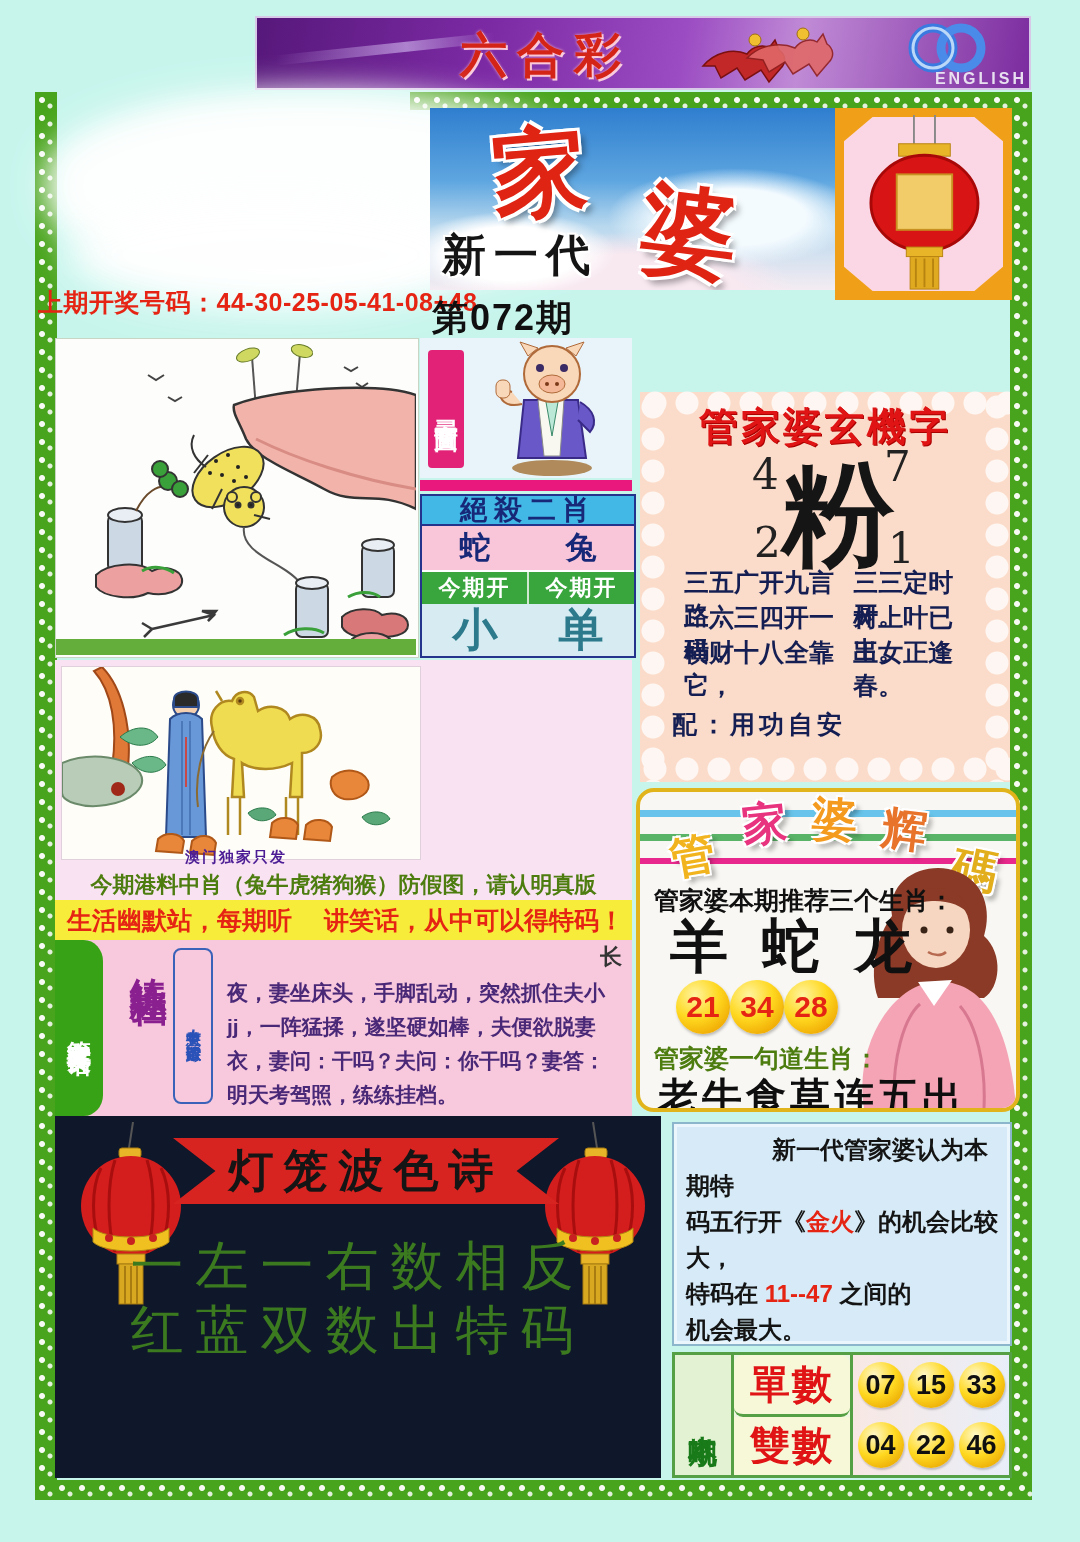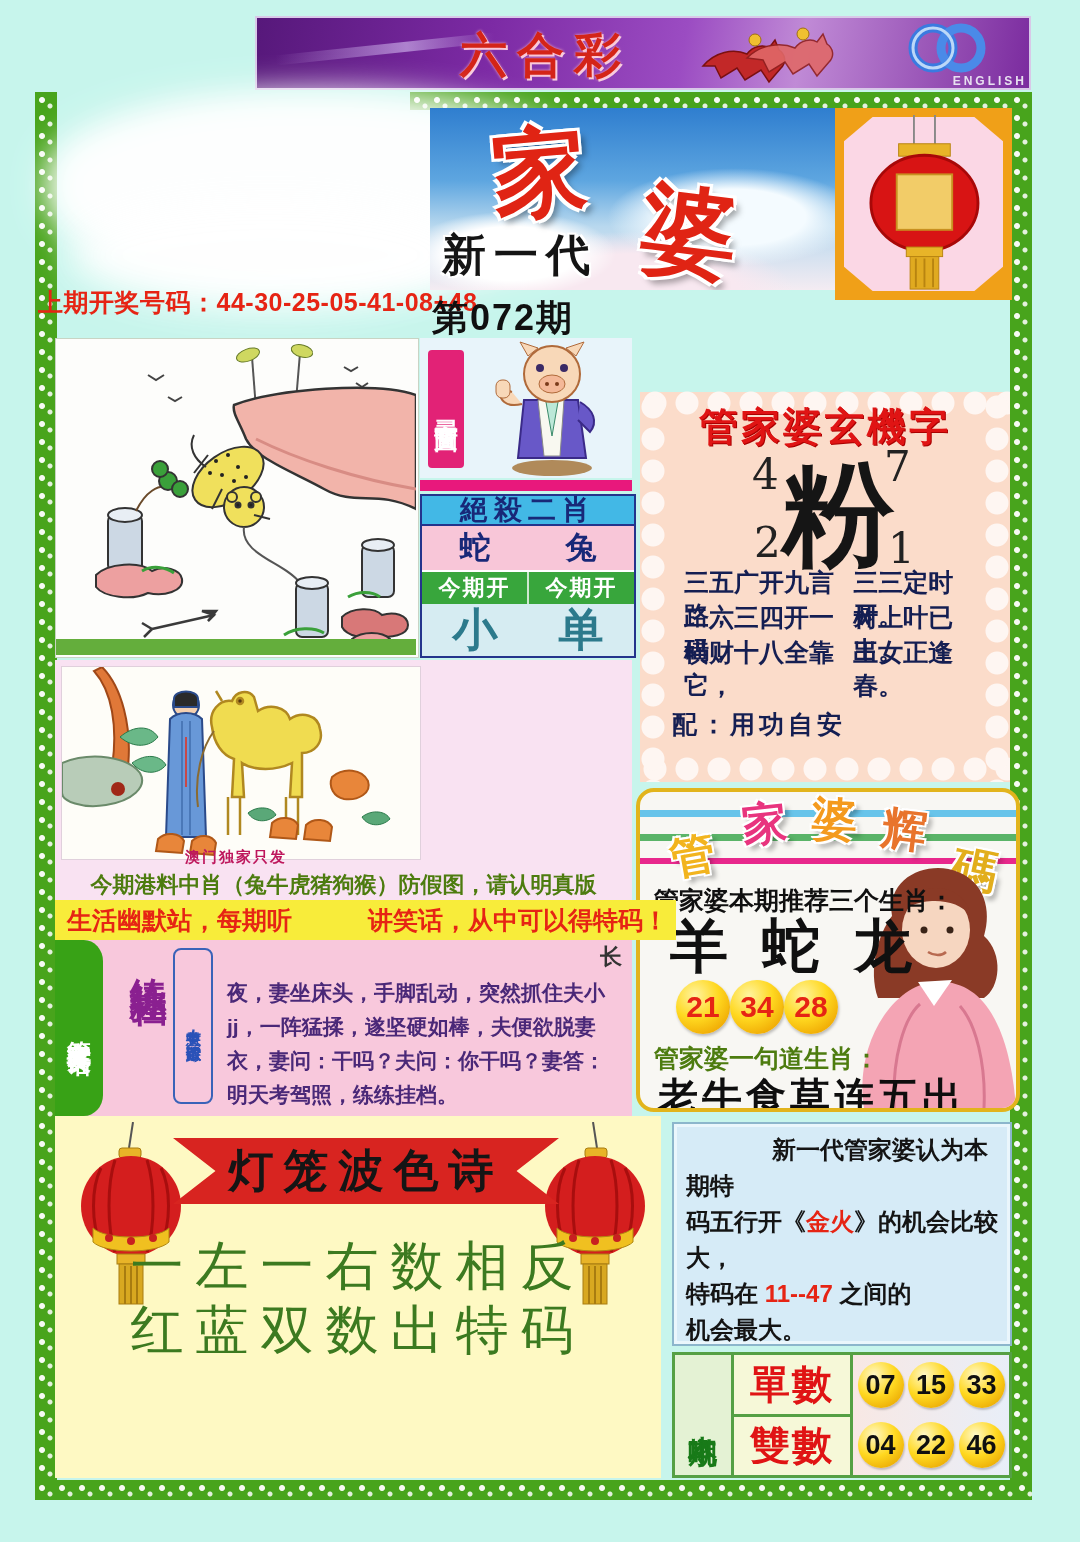--- a/index.html
+++ b/index.html
@@ -11,21 +11,21 @@
   
   .banner{left:255px;top:16px;width:776px;height:74px;
     background:linear-gradient(100deg,#56187a 0%,#7c2aa4 30%,#9b4cc2 55%,#c08ad6 70%,#7a2a9e 100%);
     box-shadow:0 0 0 2px #d8c8e8 inset;}
   .banner-title{position:absolute;left:205px;top:8px;font-size:47px;font-weight:bold;color:#d42418;
     text-shadow:0 0 3px #ffb0c0,2px 2px 0 #f8d0e0;letter-spacing:10px;}
   .banner-streak{position:absolute;left:20px;top:28px;width:220px;height:10px;
     background:linear-gradient(90deg,rgba(255,255,255,0) 0%,rgba(200,170,230,.7) 60%,rgba(255,255,255,0) 100%);transform:rotate(-6deg);}
   .horses{position:absolute;left:430px;top:2px;width:170px;height:70px;}
   .logo{position:absolute;left:630px;top:2px;width:130px;height:70px;}
-  .logo-text{position:absolute;right:4px;bottom:2px;color:#e8e0f0;font-size:12px;letter-spacing:3px;font-weight:bold;}
+  .logo-text{position:absolute;right:4px;bottom:2px;color:#e8e0f0;font-size:16px;letter-spacing:3px;font-weight:bold;}
 
   
   .frame{background:#48a41c;
     background-image:radial-gradient(circle at 7px 8px,rgba(255,255,255,.95) 2.5px,rgba(255,255,255,0) 3.5px),
                      radial-gradient(circle at 15px 14px,rgba(255,255,255,.85) 2px,rgba(255,255,255,0) 3px);
     background-size:20px 18px;}
   .frame-top{left:410px;top:92px;width:622px;height:18px;}
   .frame-left{left:35px;top:92px;width:22px;height:1406px;}
   .frame-right{left:1010px;top:92px;width:22px;height:1406px;}
   .frame-bottom{left:35px;top:1480px;width:997px;height:20px;}
@@ -105,38 +105,38 @@
   .tj-label{position:absolute;left:14px;top:92px;font-size:25px;font-weight:bold;color:#101010;}
   .tj-zodiacs{position:absolute;left:30px;top:116px;display:flex;gap:34px;font-size:58px;font-weight:bold;color:#101010;}
   .tj-nums{position:absolute;left:36px;top:188px;display:flex;}
   .tj-ball{width:54px;height:54px;border-radius:50%;display:flex;align-items:center;justify-content:center;
     background:radial-gradient(circle at 35% 28%,#fff4a0,#ffd820 45%,#eea400 85%);
     color:#e62414;font-size:30px;font-weight:bold;box-shadow:1px 2px 3px rgba(0,0,0,.25);}
   .tj-label2{position:absolute;left:14px;top:250px;font-size:25px;font-weight:bold;color:#4d7c0f;}
   .tj-line{position:absolute;left:18px;top:278px;font-size:40px;font-weight:bold;color:#0e0e0e;letter-spacing:4px;}
 
   
-  .joke-banner{left:55px;top:900px;width:621px;height:40px;background:#f8ec3a;display:flex;align-items:center;
+  .joke-banner{left:55px;top:900px;width:577px;height:40px;background:#f8ec3a;display:flex;align-items:center;
     font-size:25px;font-weight:bold;color:#e62414;}
   .jb-left{margin-left:12px;}
   .jb-right{margin-left:auto;margin-right:8px;}
   .joke-area{left:55px;top:940px;width:577px;height:176px;background:#f8c8dc;}
   .joke-strip{position:absolute;left:0;top:0;width:48px;height:176px;background:#38a216;border-radius:0 40% 40% 0/0 12% 12% 0;
     display:flex;align-items:center;justify-content:center;}
   .joke-strip span{writing-mode:vertical-rl;text-orientation:upright;color:#fff;font-size:24px;font-weight:bold;letter-spacing:2px;}
   .joke-title{position:absolute;left:68px;top:8px;height:160px;writing-mode:vertical-rl;text-orientation:upright;
     font-size:37px;font-weight:bold;color:#8a2090;letter-spacing:4px;}
   .joke-note{position:absolute;left:118px;top:8px;height:152px;width:36px;border:2px solid #3a62b8;border-radius:8px;
     display:flex;align-items:center;justify-content:center;}
   .joke-note span{writing-mode:vertical-rl;text-orientation:upright;color:#2a52b8;font-size:15px;font-weight:bold;}
   .joke-corner{position:absolute;right:10px;top:2px;font-size:22px;color:#333;font-weight:bold;}
   .joke-body{position:absolute;left:172px;top:36px;right:14px;font-size:21px;font-weight:bold;color:#4a2878;line-height:34px;}
 
   
-  .lp-panel{left:55px;top:1116px;width:606px;height:362px;background:#fef9c3;}
+  .lp-panel{left:55px;top:1116px;width:606px;height:362px;background:#0f172a;}
   .lp-ribbon{position:absolute;left:118px;top:22px;width:386px;height:66px;background:#d82420;
     clip-path:polygon(0 0,100% 0,89% 50%,100% 100%,0 100%,11% 50%);
     display:flex;align-items:center;justify-content:center;}
   .lp-ribbon span{font-size:45px;font-weight:bold;color:#151515;letter-spacing:10px;}
   .lp-poem{position:absolute;left:30px;right:30px;top:118px;text-align:center;font-size:53px;font-weight:normal;
     color:#3c7a20;letter-spacing:12px;line-height:64px;}
   .lp-lantern{position:absolute;width:120px;height:200px;}
   .lp-l1{left:16px;top:6px;}
   .lp-l2{right:6px;top:6px;}
 
@@ -145,31 +145,31 @@
     padding:8px 12px;box-sizing:border-box;font-size:24px;font-weight:bold;color:#141414;line-height:36px;}
   .pred .ind{text-indent:86px;}
   .red{color:#e62414;}
 
   
   .btable{left:672px;top:1352px;width:340px;height:126px;border:3px solid #55a044;background:#eef6e0;display:flex;box-sizing:border-box;}
   .bt-head{width:56px;border-right:3px solid #55a044;display:flex;align-items:center;justify-content:center;background:#e4f2d4;}
   .bt-head span{writing-mode:vertical-rl;text-orientation:upright;color:#187a18;font-size:29px;font-weight:bold;letter-spacing:2px;}
   .bt-mid{width:116px;border-right:3px solid #55a044;display:flex;flex-direction:column;}
   .bt-mid div{flex:1;display:flex;align-items:center;justify-content:center;color:#e01414;font-size:40px;font-weight:bold;background:#f6f8d8;letter-spacing:2px;}
-  .bt-mid div:first-child{border-bottom:3px solid #55a044;}
+  .bt-mid div:first-child{border-bottom:3px solid #55a044;border-radius:9px;}
   .bt-balls{flex:1;display:flex;flex-direction:column;background:linear-gradient(90deg,#f8e8e4,#e8eef8);}
   .bt-row{flex:1;display:flex;align-items:center;justify-content:space-evenly;}
   .bt-ball{width:46px;height:46px;border-radius:50%;display:flex;align-items:center;justify-content:center;
     background:radial-gradient(circle at 35% 28%,#fff8c8,#ffd820 48%,#e8a400 88%);
     color:#101010;font-size:27px;font-weight:bold;box-shadow:1px 2px 2px rgba(0,0,0,.2);}
 
   
   .gallery{left:55px;top:660px;width:577px;height:240px;background:#f9e2f2;}
   .gal-img{position:absolute;left:6px;top:6px;width:358px;height:192px;background:#fefdf8;border:1px solid #e0d0dc;}
-  .gal-note{position:absolute;left:130px;top:188px;font-size:15px;font-weight:bold;color:#be185d;letter-spacing:2px;}
+  .gal-note{position:absolute;left:130px;top:188px;font-size:15px;font-weight:bold;color:#4c1d95;letter-spacing:2px;}
   .gal-caption{position:absolute;left:0;right:0;top:210px;text-align:center;font-size:22px;font-weight:bold;color:#4d7c0f;}
 </style>
 </head>
 <body>
 
 <div class="page">
 
   <div class="abs frame frame-top"></div>
   <div class="abs frame frame-left"></div>
   <div class="abs frame frame-right"></div>

